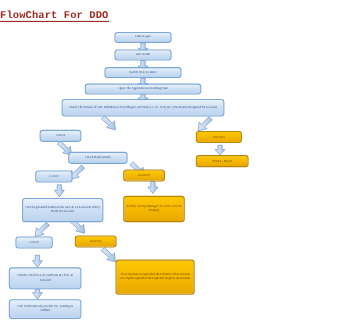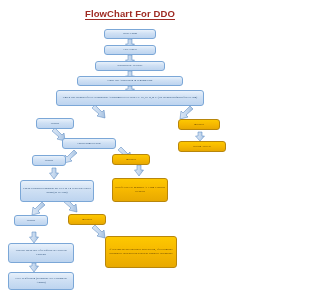--- a/index.html
+++ b/index.html
@@ -6,22 +6,21 @@
   body{
     width:260px;height:300px;overflow:hidden;
     background:#ffffff;
     font-family:"Liberation Serif", serif;
     position:relative;
   }
   #canvas{position:absolute;left:0;top:0;width:260px;height:300px;}
 
   .title{
     position:absolute;left:0;top:8px;width:260px;
-    text-align:center;
-    font-family:Liberation Sans, sans-serif;
+    font-family:Liberation Mono, monospace;
     font-weight:bold;
     font-size:9.5px;
     color:#9e2a22;
     letter-spacing:.1px;
   }
   .title span{
     border-bottom:1px solid #9e2a22;
     padding-bottom:0px;
   }
 

